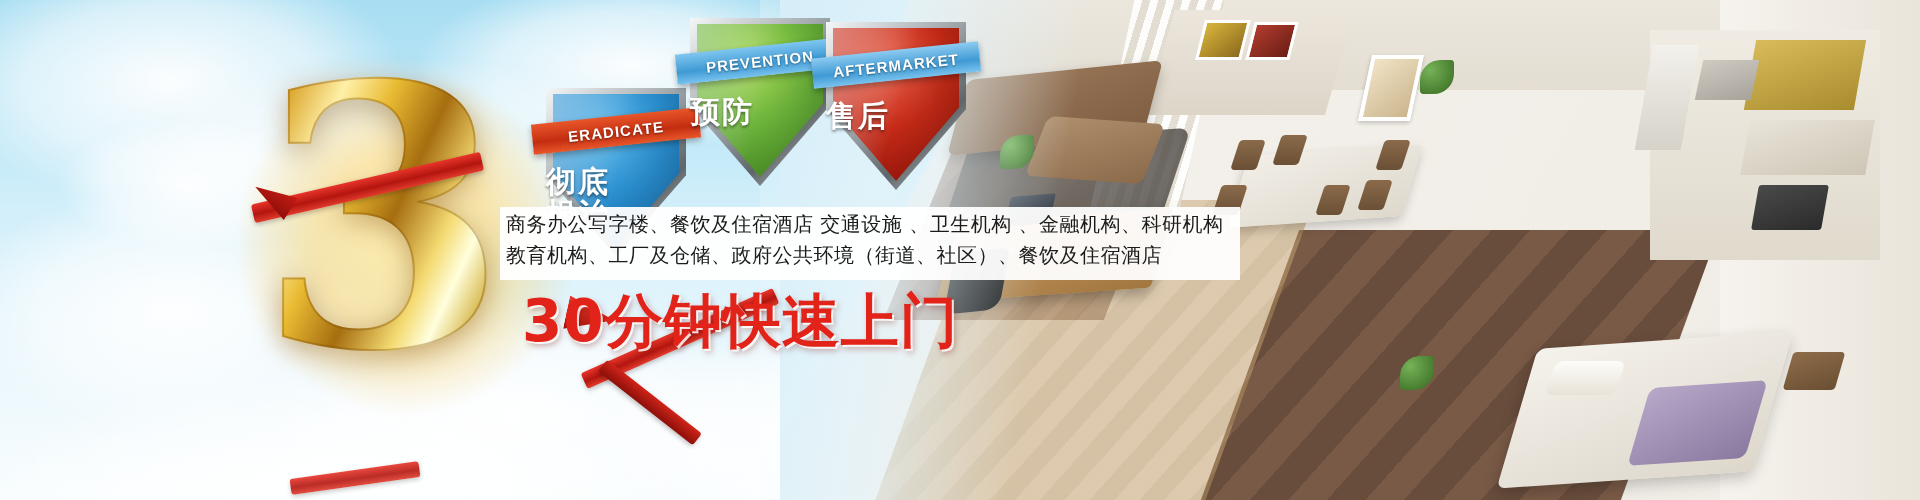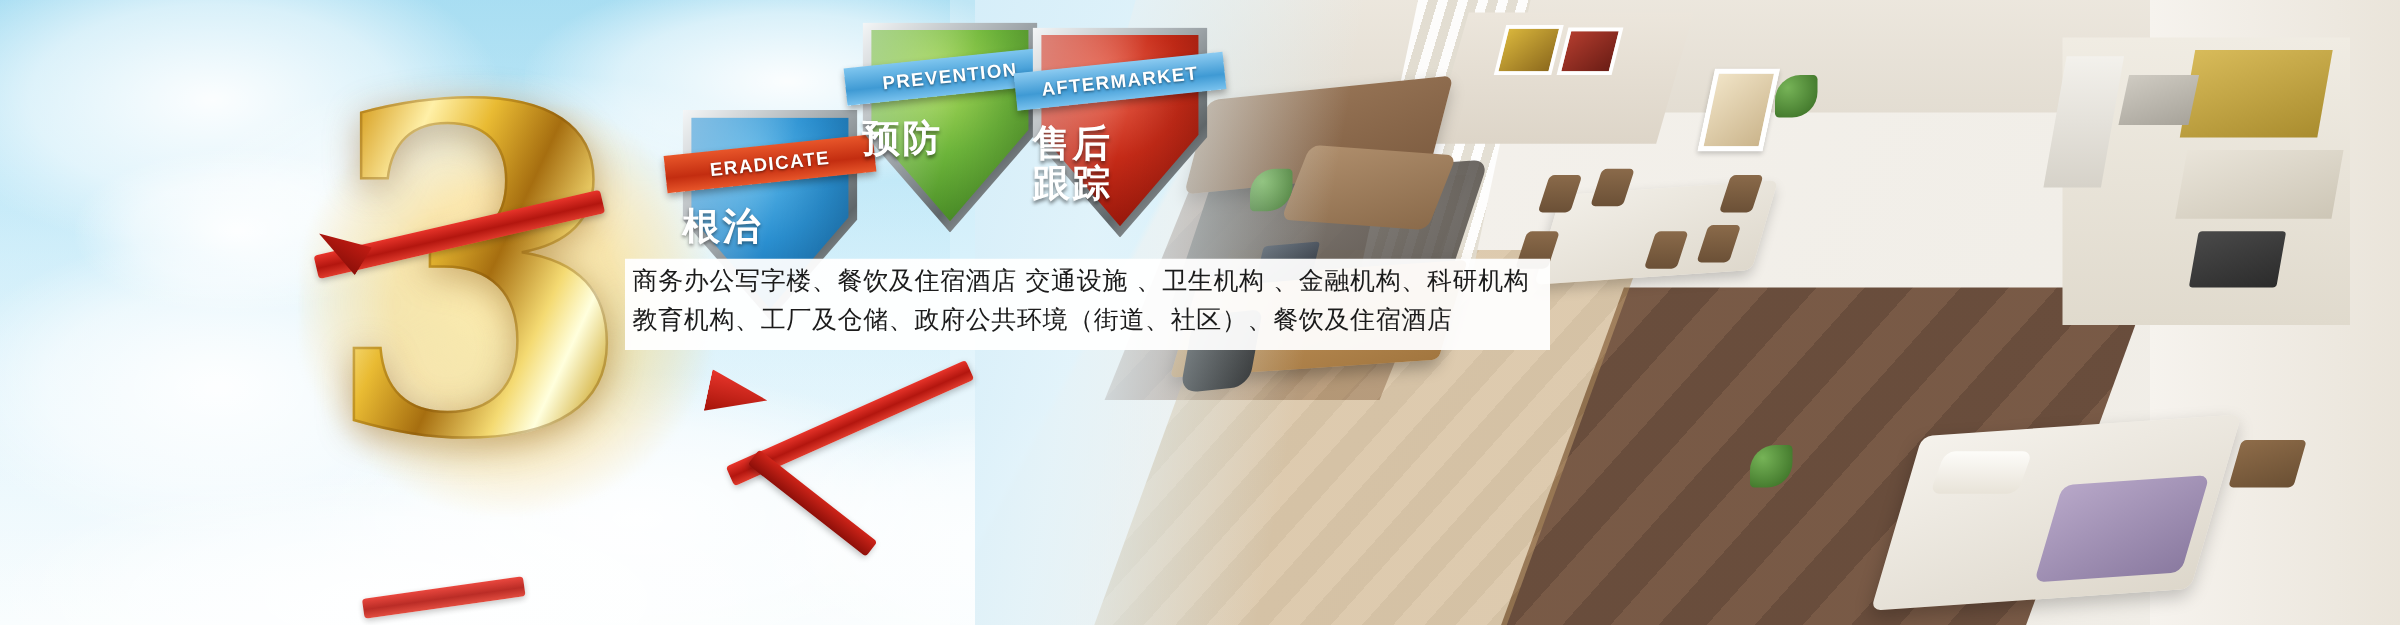--- a/index.html
+++ b/index.html
@@ -381,20 +381,21 @@
   <div class="ribbon" id="rb6"></div>
 
   <div class="shield" id="shield-eradicate">
     <div class="rim"></div>
     <div class="face"></div>
     <div class="gloss"></div>
     <div class="banner">
       <span>ERADICATE</span>
     </div>
     <div class="cn">
+      <div>彻底</div>
       <div>根治</div>
     </div>
   </div>
 
   <div class="shield" id="shield-prevention">
     <div class="rim"></div>
     <div class="face"></div>
     <div class="gloss"></div>
     <div class="banner">
       <span>PREVENTION</span>
@@ -406,23 +407,23 @@
 
   <div class="shield" id="shield-aftermarket">
     <div class="rim"></div>
     <div class="face"></div>
     <div class="gloss"></div>
     <div class="banner">
       <span>AFTERMARKET</span>
     </div>
     <div class="cn">
       <div>售后</div>
-      <div>跟踪</div>
     </div>
   </div>
 
   <div id="text-panel">
     <div class="line">商务办公写字楼、餐饮及住宿酒店 交通设施 、卫生机构 、金融机构、科研机构</div>
     <div class="line">教育机构、工厂及仓储、政府公共环境（街道、社区）、餐饮及住宿酒店</div>
   </div>
 
+  <div id="headline">30分钟快速上门</div>
 
 </div>
 
 </body></html>

